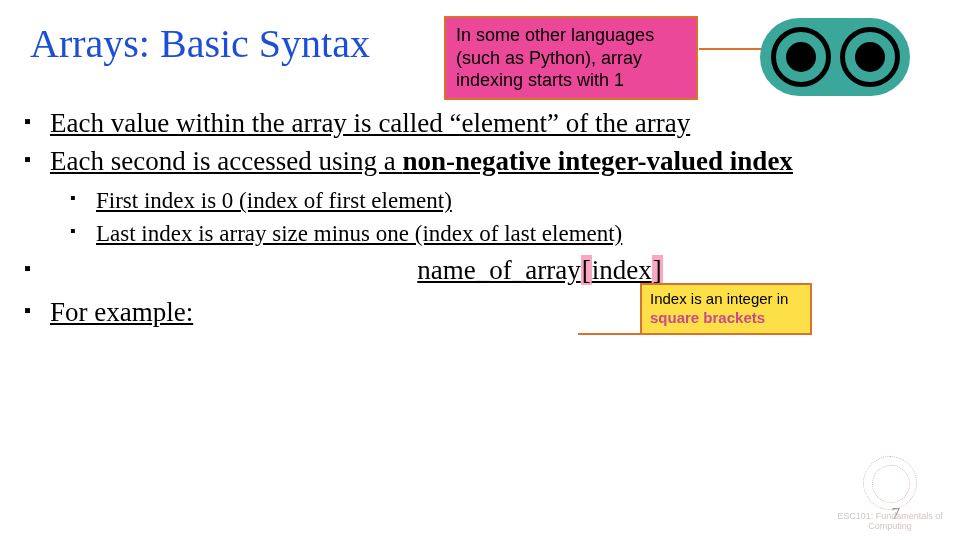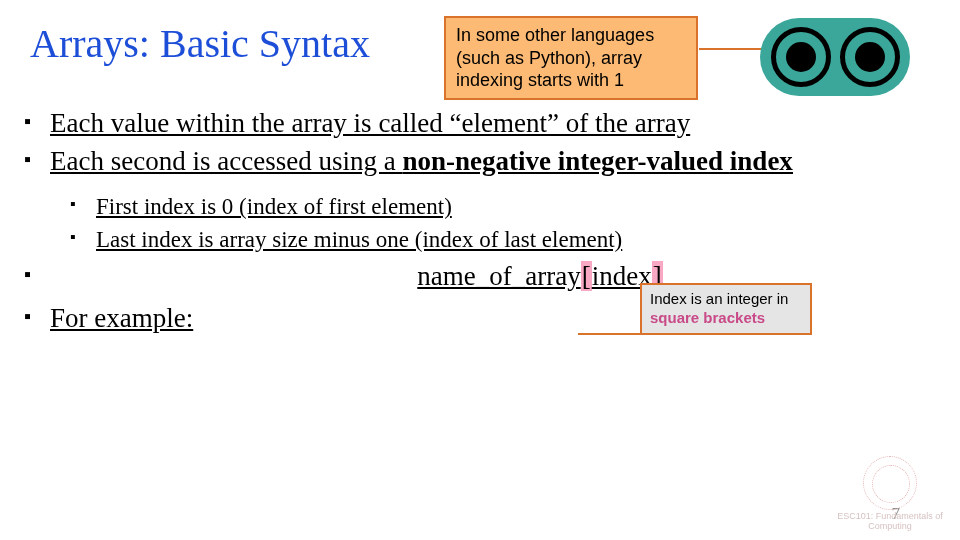--- a/index.html
+++ b/index.html
@@ -22,21 +22,21 @@
   .callout1 {
     position: absolute;
     top: 16px;
     left: 444px;
     width: 254px;
     border: 2px solid #d9722b;
     padding: 6px 10px;
     font-family: Arial, Helvetica, sans-serif;
     font-size: 18px;
     line-height: 1.25;
-    background: #fdba74;
+    background: #ec4899;
     z-index: 2;
   }
   .callout1-line1 {
     position: absolute;
     top: 48px;
     left: 699px;
     width: 76px;
     height: 0;
     border-top: 2px solid #d9722b;
     z-index: 1;
@@ -92,21 +92,21 @@
   ul.level1 > li::before {
     content: "▪";
     position: absolute;
     left: 2px;
     top: 2px;
     font-size: 20px;
   }
   ul.level2 {
     list-style: none;
     padding-left: 0;
-    margin-top: 12px;
+    margin-top: 6px;
     margin-bottom: 4px;
   }
   ul.level2 > li {
     position: relative;
     padding-left: 28px;
     font-size: 23px;
     line-height: 1.35;
     margin-bottom: 2px;
     margin-left: 18px;
   }
@@ -135,21 +135,21 @@
   .callout2 {
     position: absolute;
     top: 283px;
     left: 640px;
     width: 172px;
     border: 2px solid #d9722b;
     padding: 5px 8px;
     font-family: Arial, Helvetica, sans-serif;
     font-size: 15px;
     line-height: 1.25;
-    background: #e5e5e5;
+    background: #fde047;
     z-index: 5;
   }
   .callout2-line {
     position: absolute;
     top: 333px;
     left: 578px;
     width: 62px;
     height: 0;
     border-top: 2px solid #d9722b;
     z-index: 4;

